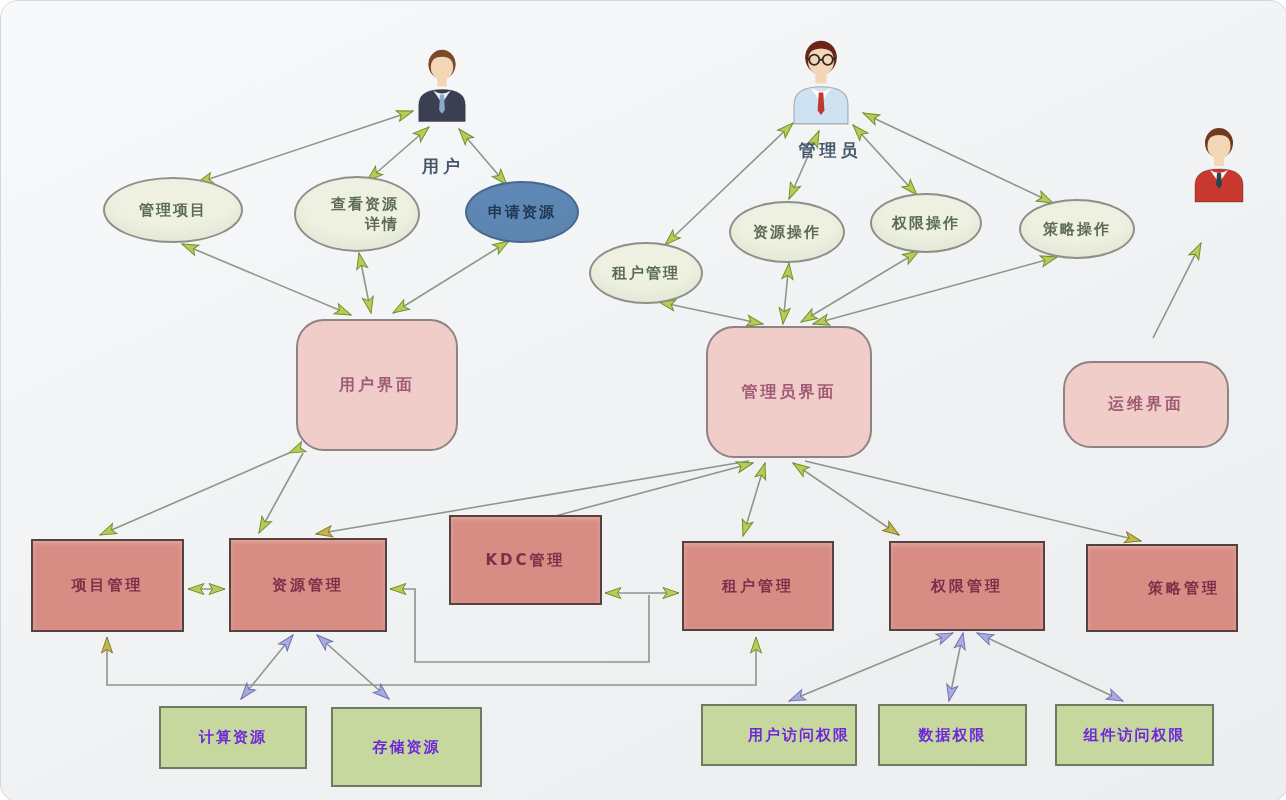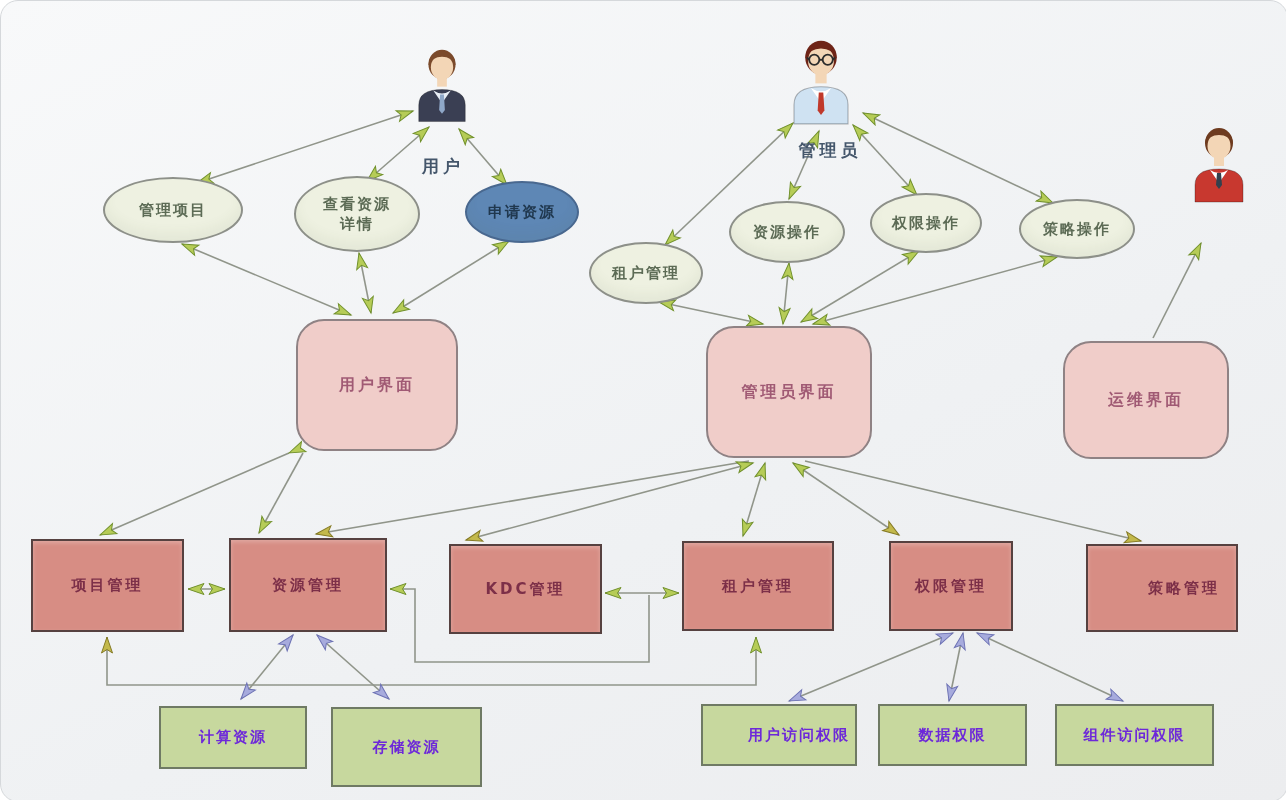--- a/index.html
+++ b/index.html
@@ -176,21 +176,21 @@
         <circle cx="26" cy="22" r="4.5"></circle>
           <circle cx="38" cy="22" r="4.5"></circle>
         <path d="M30.5,22 L33.5,22 M21.5,22 L19.5,20 M42.5,22 L44.5,20"></path>
       </g>
     </svg>
   </div>
 
   <div class="node ellipse" style="left:102px;top:176px;width:140px;height:66px;">
     <span>管理项目</span>
     </div>
-  <div class="node ellipse wrap-narrow" style="left:293px;top:175px;width:126px;height:76px;">
+  <div class="node ellipse wrap-narrow" style="left:293px;top:175px;width:126px;height:76px;text-align:right;">
     <span>查看资源详情</span>
     </div>
   <div class="node ellipse blue" style="left:464px;top:180px;width:114px;height:62px;">
     <span>申请资源</span>
     </div>
   <div class="node ellipse" style="left:588px;top:241px;width:114px;height:62px;">
     <span>租户管理</span>
     </div>
   <div class="node ellipse" style="left:728px;top:200px;width:116px;height:62px;">
     <span>资源操作</span>
@@ -201,37 +201,37 @@
   <div class="node ellipse" style="left:1018px;top:198px;width:116px;height:60px;">
     <span>策略操作</span>
     </div>
 
   <div class="node iface" style="left:295px;top:318px;width:162px;height:132px;">
     <span>用户界面</span>
     </div>
   <div class="node iface" style="left:705px;top:325px;width:166px;height:132px;">
     <span>管理员界面</span>
     </div>
-  <div class="node iface" style="left:1062px;top:340px;width:166px;height:118px;align-items:center;">
+  <div class="node iface" style="left:1062px;top:360px;width:166px;height:87px;align-items:center;">
     <span>运维界面</span>
     </div>
 
   <div class="node module" style="left:30px;top:538px;width:153px;height:93px;">
     <span>项目管理</span>
     </div>
   <div class="node module" style="left:228px;top:537px;width:158px;height:94px;">
     <span>资源管理</span>
     </div>
-  <div class="node module" style="left:448px;top:543px;width:153px;height:90px;">
+  <div class="node module" style="left:448px;top:514px;width:153px;height:90px;">
     <span>KDC管理</span>
     </div>
   <div class="node module" style="left:681px;top:540px;width:152px;height:90px;">
     <span>租户管理</span>
     </div>
-  <div class="node module" style="left:888px;top:540px;width:124px;height:90px;">
+  <div class="node module" style="left:888px;top:540px;width:156px;height:90px;">
     <span>权限管理</span>
     </div>
   <div class="node module" style="left:1085px;top:543px;width:152px;height:88px;padding-left:44px;">
     <span>策略管理</span>
     </div>
 
   <div class="node resource" style="left:158px;top:705px;width:148px;height:63px;">
     <span>计算资源</span>
     </div>
   <div class="node resource" style="left:330px;top:706px;width:151px;height:80px;">

